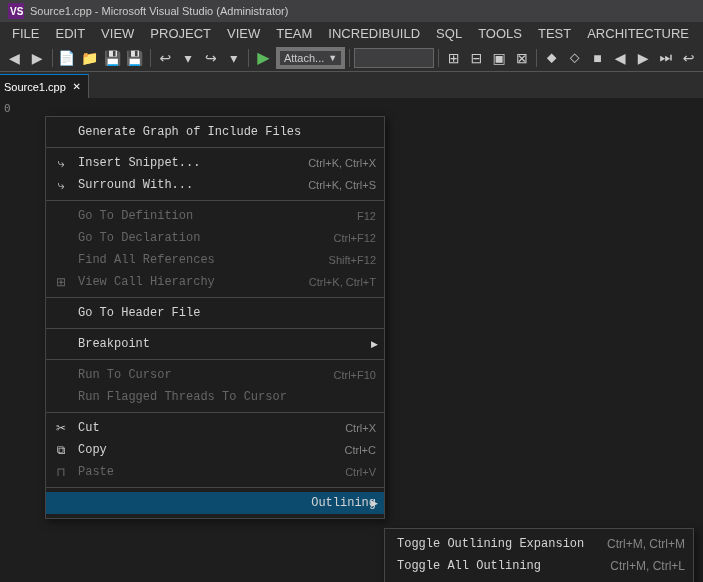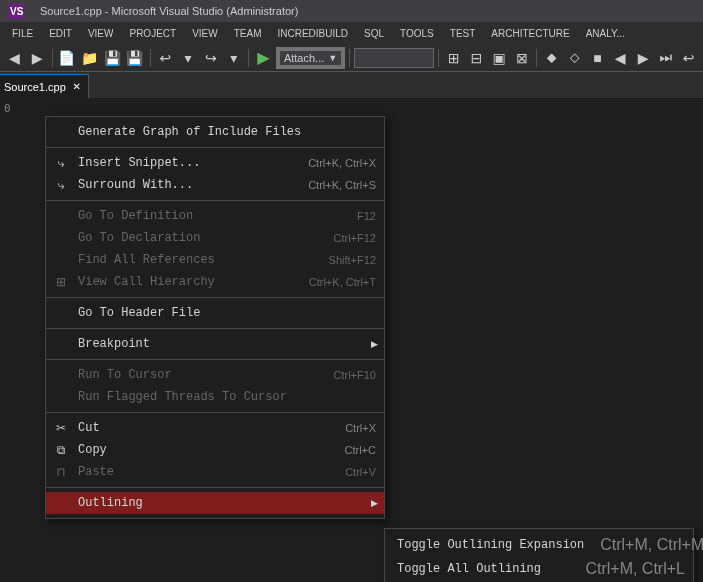--- a/index.html
+++ b/index.html
@@ -19,32 +19,32 @@
       height: 22px;
       display: flex;
       align-items: center;
       padding: 0 8px;
       color: #ccc;
       font-size: 11px;
     }
     .title-bar-logo {
       width: 16px;
       height: 16px;
-      margin-right: 16px;
+      margin-right: 6px;
     }
 
     
     .menu-bar {
       background: #2d2d2d;
       height: 22px;
       display: flex;
       align-items: center;
       padding: 0 4px;
       color: #ccc;
-      font-size: 10px;
+      font-size: 13px;
     }
     .menu-item {
       padding: 2px 8px;
       cursor: pointer;
       white-space: nowrap;
     }
 
     
     .toolbar {
       background: #2d2d2d;
@@ -167,21 +167,21 @@
       white-space: nowrap;
     }
     .ctx-item.disabled { color: #666; cursor: default; }
     .ctx-item.has-submenu::after {
       content: '▶';
       position: absolute;
       right: 6px;
       font-size: 9px;
       color: #d4d4d4;
     }
-    .ctx-item.active-submenu { background: #7f1d1d; }
+    .ctx-item.active-submenu { background: #0c4a6e; text-align: right; }
     .ctx-shortcut {
       margin-left: auto;
       color: #858585;
       font-size: 11px;
       padding-left: 16px;
     }
     .ctx-item.disabled .ctx-shortcut { color: #666; }
     .ctx-separator {
       height: 1px;
       background: #454545;
@@ -219,21 +219,21 @@
       align-items: center;
       padding: 3px 8px 3px 12px;
       color: #d4d4d4;
       cursor: pointer;
       min-height: 22px;
       white-space: nowrap;
     }
     .sub-shortcut {
       margin-left: auto;
       color: #858585;
-      font-size: 16px;
+      font-size: 12px;
       padding-left: 16px;
     }
   </style>
 </head>
 <body>
 
 <div class="title-bar">
   <div class="title-bar-logo">
     <svg width="16" height="16" viewBox="0 0 16 16">
       <rect width="16" height="16" fill="#68217a"></rect>

